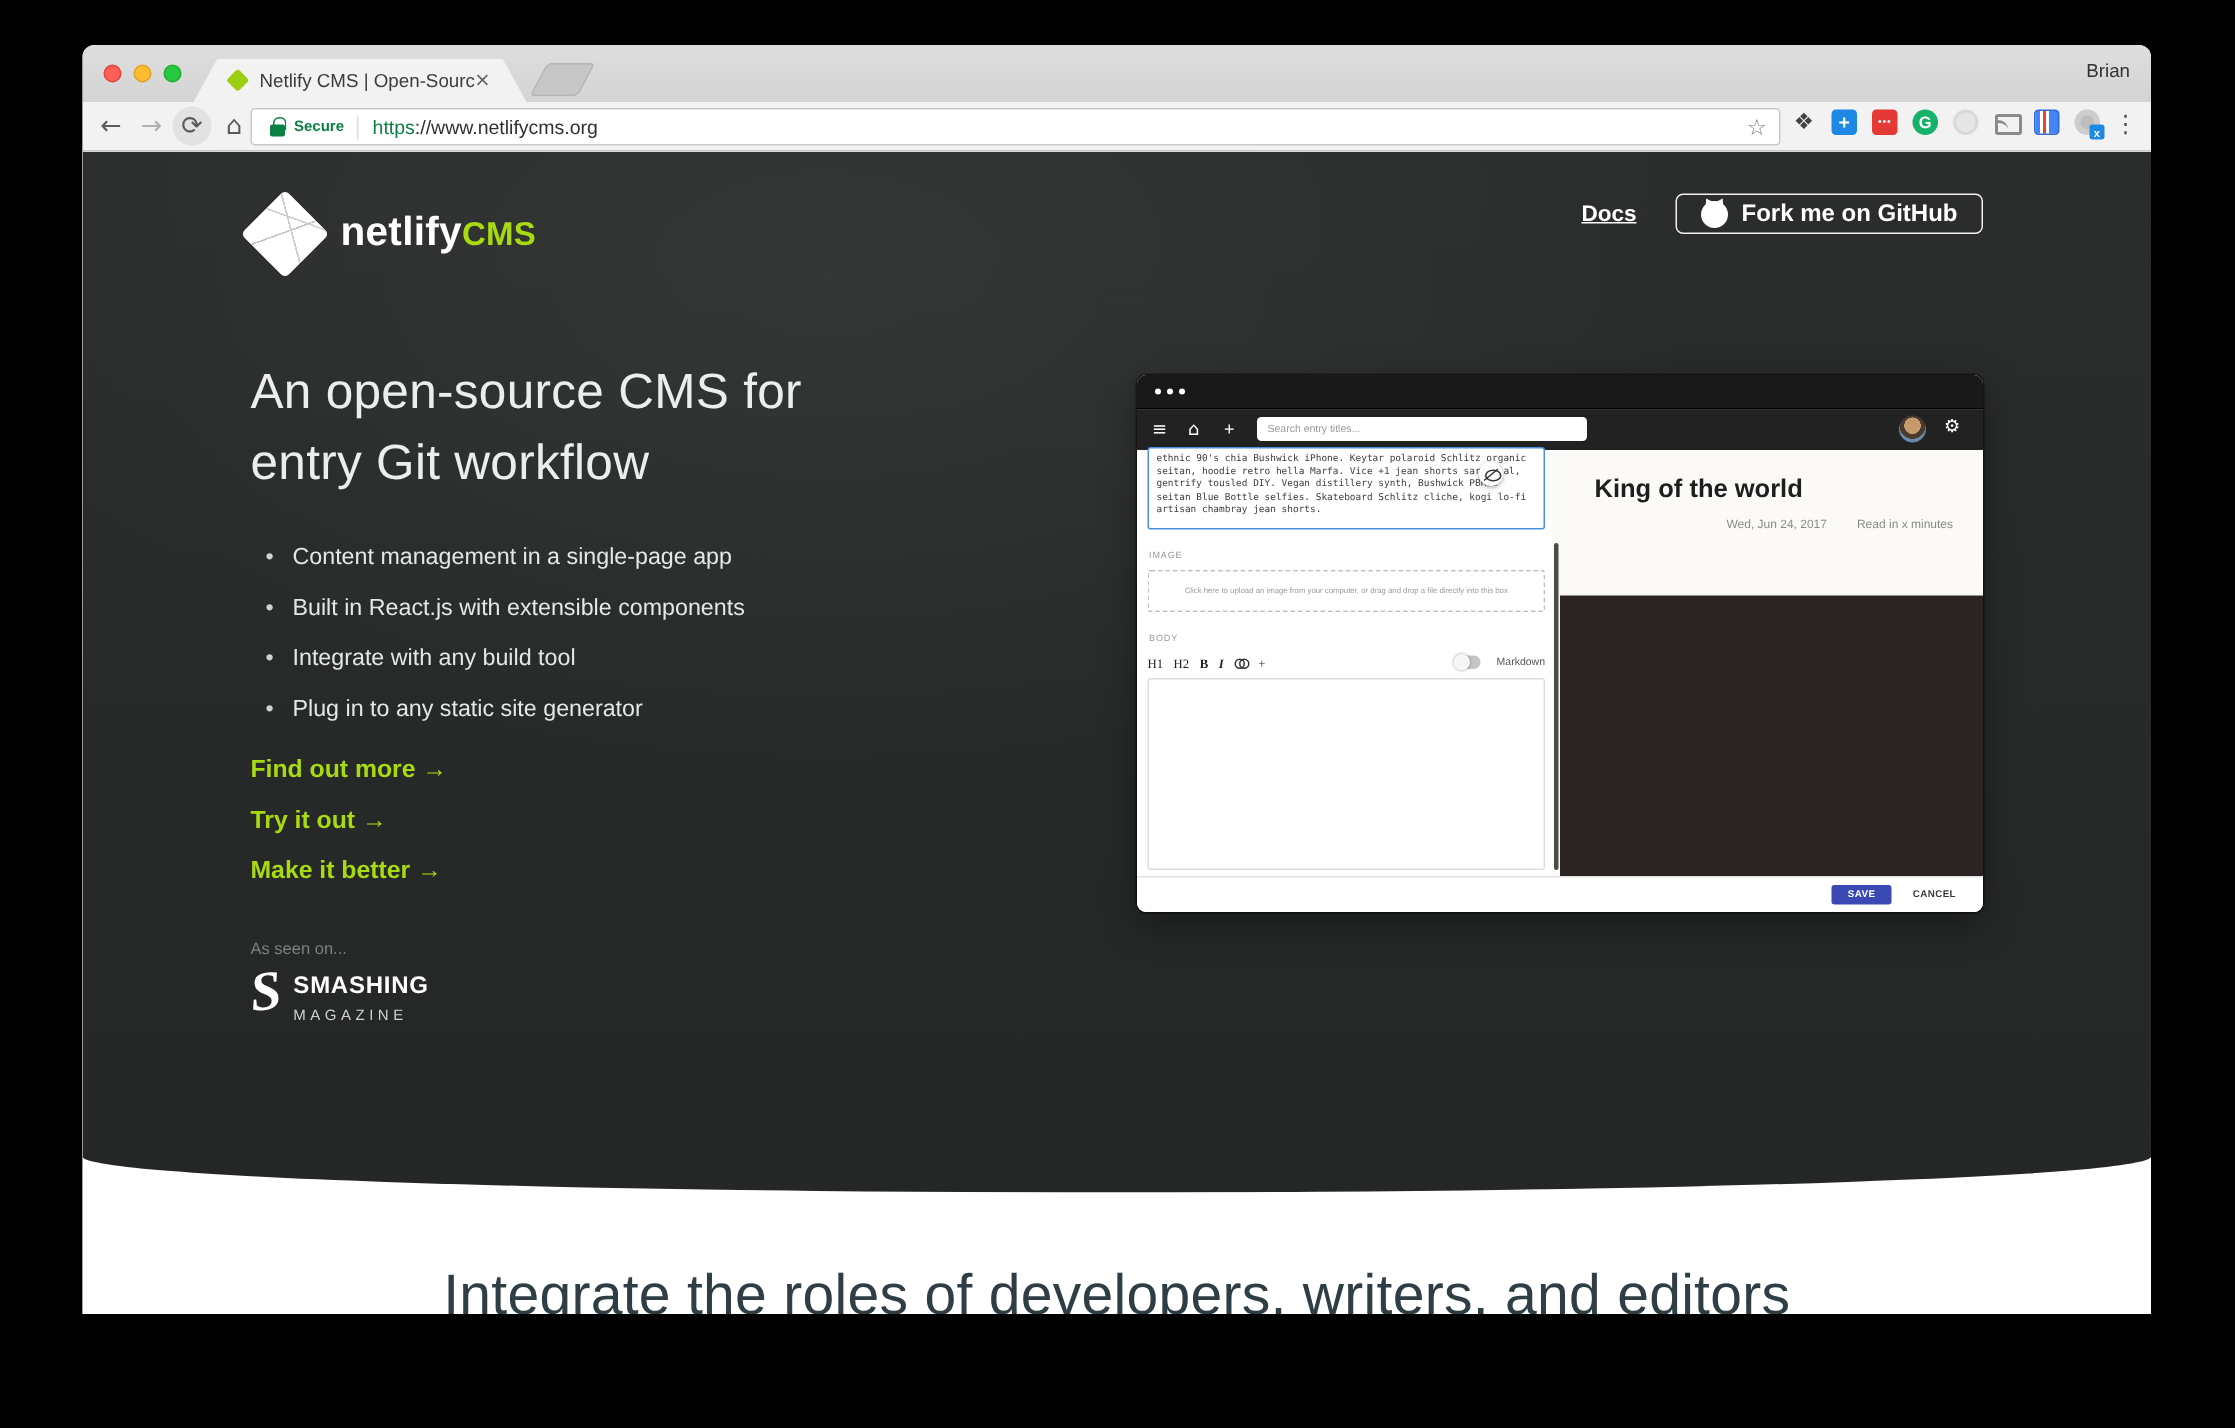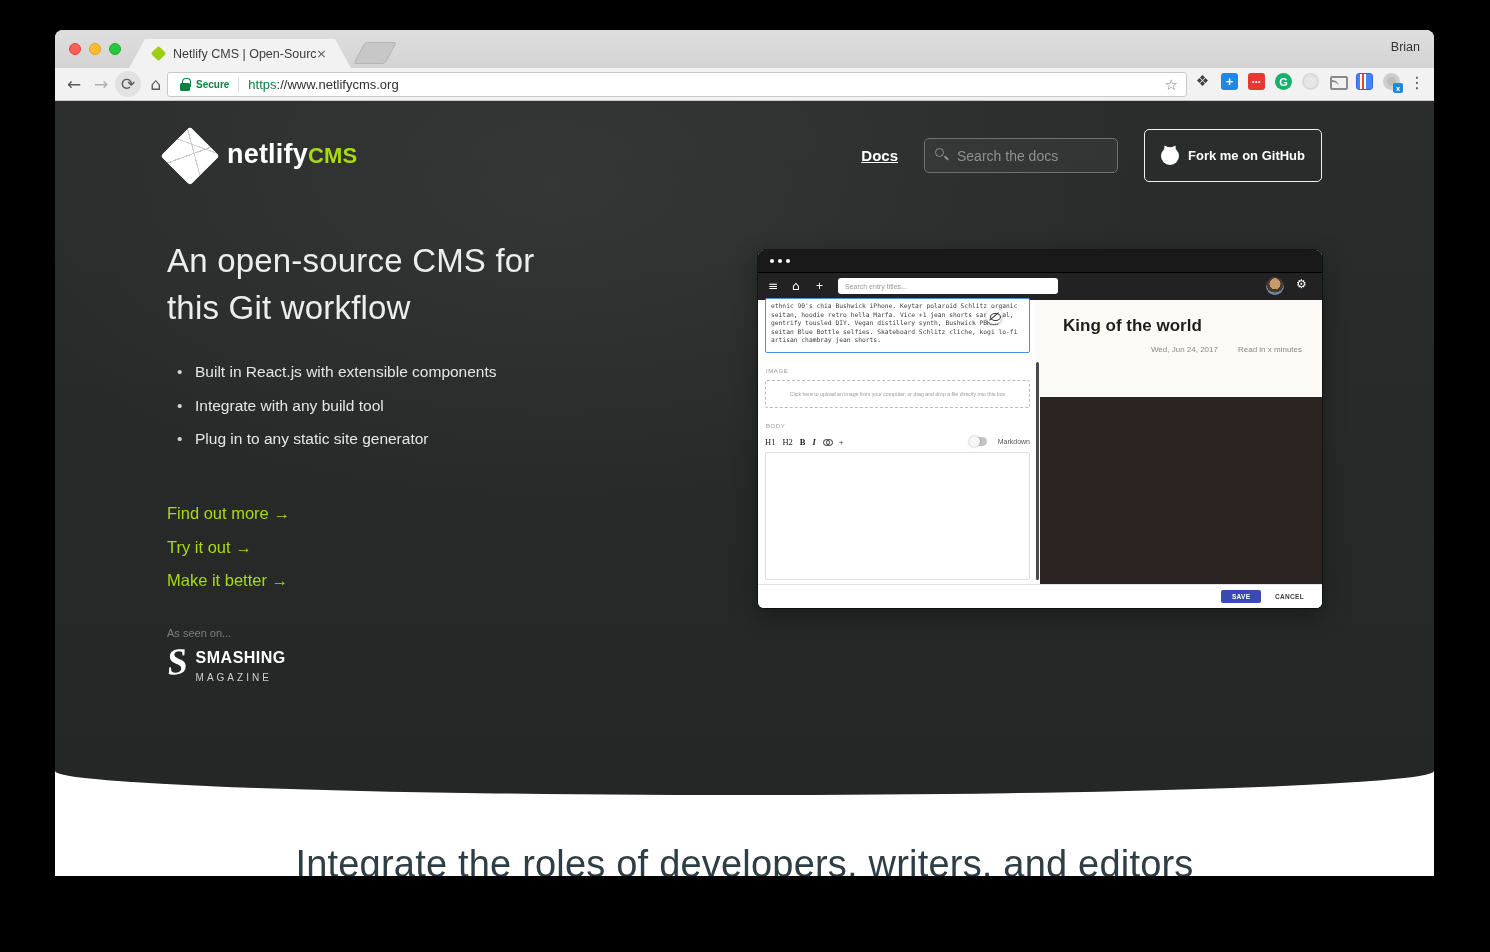--- a/index.html
+++ b/index.html
@@ -96,39 +96,39 @@
   .docs-link { color:#fff; font-weight:bold; font-size:15px; }
   .docs-search { position:relative; width:194px; height:35px; }
   .docs-search input { width:100%; height:100%; background:rgba(255,255,255,.04);
        border:1px solid #6f7270; border-radius:5px; color:#ddd; font-size:14px;
        padding:0 10px 0 32px; outline:none; font-family:"Liberation Sans",sans-serif; }
   .docs-search input::placeholder { color:#8f918f; }
   .mag { position:absolute; left:11px; top:10px; width:9px; height:9px;
          border:1.5px solid #8f918f; border-radius:50%; }
   .mag::after { content:""; position:absolute; left:8px; top:8px; width:5px; height:1.5px;
                 background:#8f918f; transform:rotate(45deg); }
-  .gh-btn { height:53px; border:1px solid #f0f0f0; border-radius:5px; display:flex;
+  .gh-btn { height:27px; border:1px solid #f0f0f0; border-radius:5px; display:flex;
             align-items:center; gap:9px; padding:0 16px; color:#fff; font-weight:bold;
-            font-size:13px; background:transparent; }
+            font-size:16px; background:transparent; }
   .octo { width:18px; height:18px; background:#fff; border-radius:50%; position:relative; }
   .octo::before, .octo::after { content:""; position:absolute; top:-2px; width:0; height:0;
         border-left:4px solid transparent; border-right:4px solid transparent;
         border-bottom:6px solid #fff; }
   .octo::before { left:1px; transform:rotate(-30deg); }
   .octo::after { right:1px; transform:rotate(30deg); }
 
   
   .hero-title { position:absolute; left:112px; top:136px; font-size:33px; font-weight:300;
                 color:#eceeee; line-height:47px; letter-spacing:.2px; }
   .hero-bullets { position:absolute; left:116px; top:262px; list-style:none; }
   .hero-bullets li { position:relative; padding-left:24px; font-size:15.5px; color:#e4e7e6;
                      margin-bottom:15.5px; }
   .hero-bullets li::before { content:"\2022"; position:absolute; left:6px; color:#cfd2d1; }
   .hero-links { position:absolute; left:112px; top:403px; }
-  .hero-links a { display:block; font-weight:normal; font-size:16.5px; margin-bottom:14.5px;
+  .hero-links a { display:block; font-weight:bold; font-size:16.5px; margin-bottom:14.5px;
                   text-decoration:none; }
   .as-seen { position:absolute; left:112px; top:526px; font-size:11px; font-weight:normal;
              color:#7d807e; }
   .smashing { position:absolute; left:112px; top:543px; display:flex; align-items:flex-start; }
   .smash-s { font-family:"Liberation Serif",serif; font-style:italic; font-weight:bold;
              color:#fff; font-size:37px; line-height:36px; margin-right:8px;
              transform:rotate(-6deg); }
   .smash-name { color:#fff; font-weight:bold; font-size:16px; letter-spacing:.5px;
                 line-height:18px; padding-top:5px; }
   .smash-sub { color:#cfd2d1; font-weight:normal; font-size:10px; letter-spacing:3px; }
@@ -254,35 +254,32 @@
 
   <div class="page">
     <div class="hero">
 
       <div class="logo">
         <span class="logo-mark"></span>
         <span class="logo-text"><span>netlify</span><span class="logo-suffix" style="color: rgb(168, 218, 18);">CMS</span></span>
       </div>
       <div class="nav">
         <a class="docs-link" href="#">Docs</a>
-        <div class="docs-search">
-          <input type="text" placeholder="Search the docs" style="">
-          <span class="mag"></span>
-        </div>
         <button class="gh-btn">
           <span class="octo"></span>
           <span>Fork me on GitHub</span>
         </button>
       </div>
 
       <div class="hero-title">
         <div>An open-source CMS for</div>
-        <div>this Git workflow</div>
+        <div>entry Git workflow</div>
       </div>
       <ul class="hero-bullets">
+        <li>Content management in a single-page app</li>
         <li>Built in React.js with extensible components</li>
         <li>Integrate with any build tool</li>
         <li>Plug in to any static site generator</li>
       </ul>
       <div class="hero-links">
         <a href="#" class="accent" style="color: rgb(168, 218, 18);">Find out more →</a>
         <a href="#" class="accent" style="color: rgb(168, 218, 18);">Try it out →</a>
         <a href="#" class="accent" style="color: rgb(168, 218, 18);">Make it better →</a>
       </div>
       <div class="as-seen">As seen on...</div>

